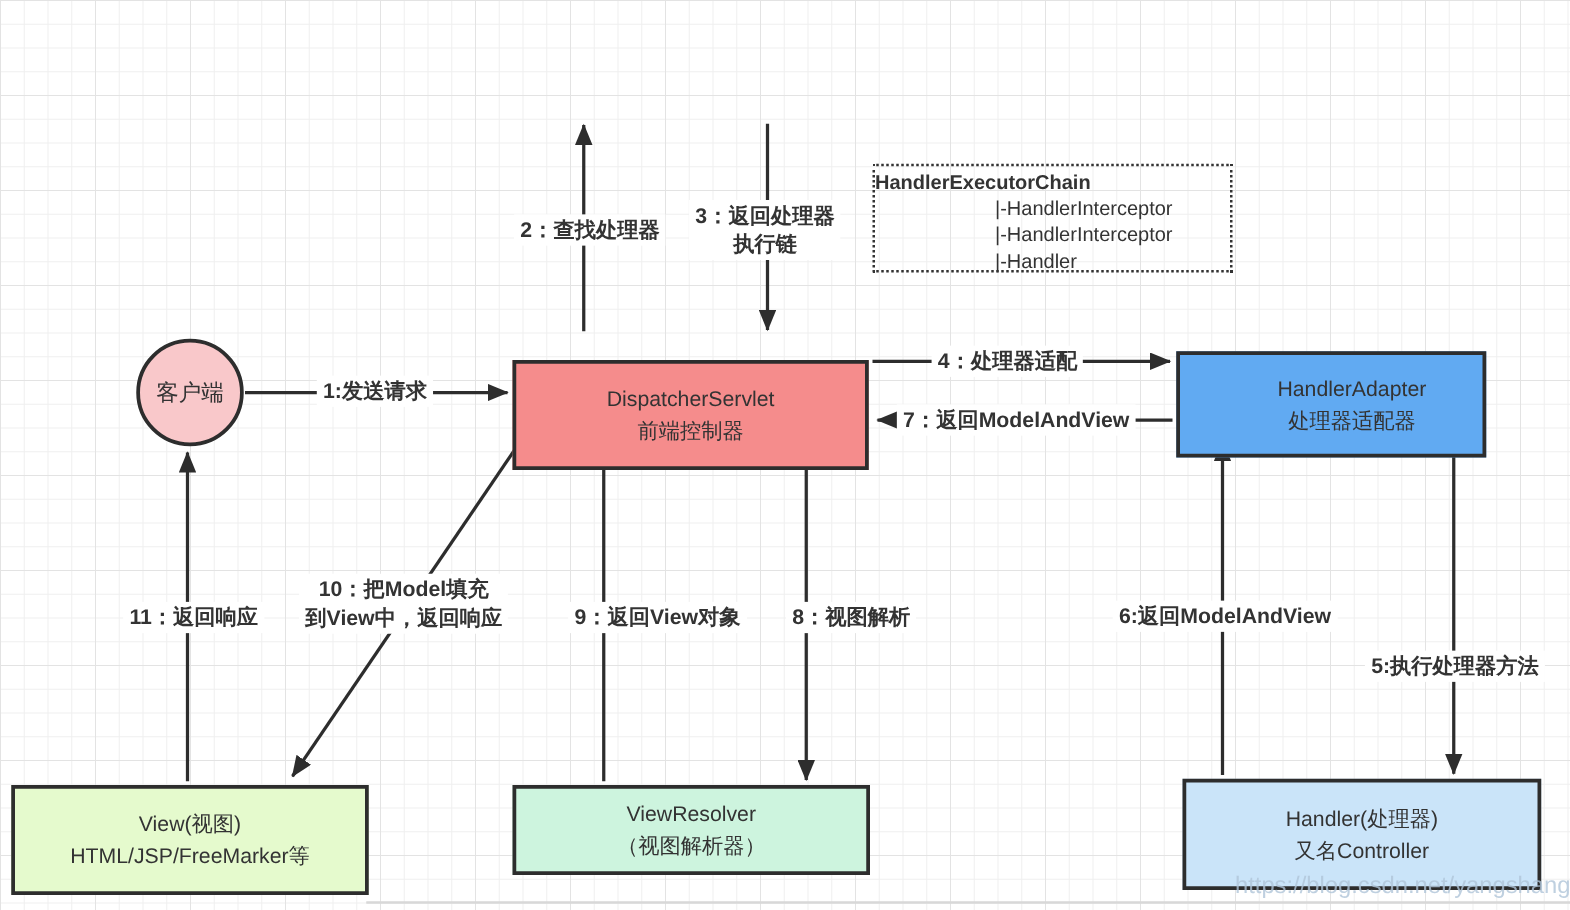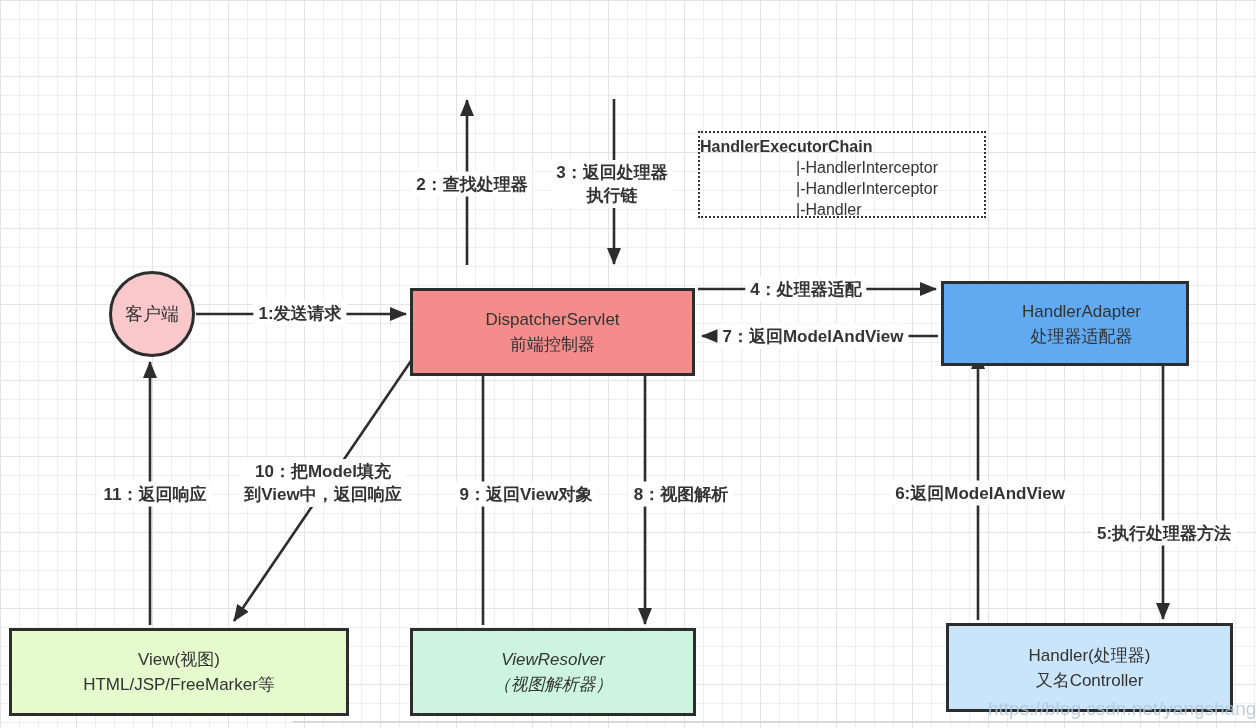--- a/index.html
+++ b/index.html
@@ -104,26 +104,26 @@
 
   <div class="node" style="left: 941px; top: 281px; width: 248px; height: 85px; background-color: rgb(97, 170, 242); padding-left: 33px;">
     <span>HandlerAdapter</span>
     <span>处理器适配器</span>
   </div>
 
   <div class="node circle" style="left: 109px; top: 271px; width: 86px; height: 86px; background-color: rgb(249, 200, 202); align-items: center;">
     <span>客户端</span>
   </div>
 
-  <div class="node" style="left: 9px; top: 628px; width: 340px; height: 88px; background-color: rgb(229, 250, 205);">
+  <div class="node" style="left: 9px; top: 628px; width: 286px; height: 88px; background-color: rgb(229, 250, 205);">
     <span>View(视图)</span>
     <span>HTML/JSP/FreeMarker等</span>
   </div>
 
-  <div class="node" style="left: 410px; top: 628px; width: 286px; height: 88px; background-color: rgb(205, 244, 222); font-style: italic;">
+  <div class="node" style="left: 410px; top: 628px; width: 286px; height: 72px; background-color: rgb(205, 244, 222);">
     <span>ViewResolver</span>
     <span>（视图解析器）</span>
   </div>
 
   <div class="node" style="left: 946px; top: 623px; width: 287px; height: 89px; background-color: rgb(202, 228, 249);">
     <span>Handler(处理器)</span>
     <span>又名Controller</span>
   </div>
 
   <div class="dotted-box" style="left:698px;top:131px;width:288px;height:87px;">

